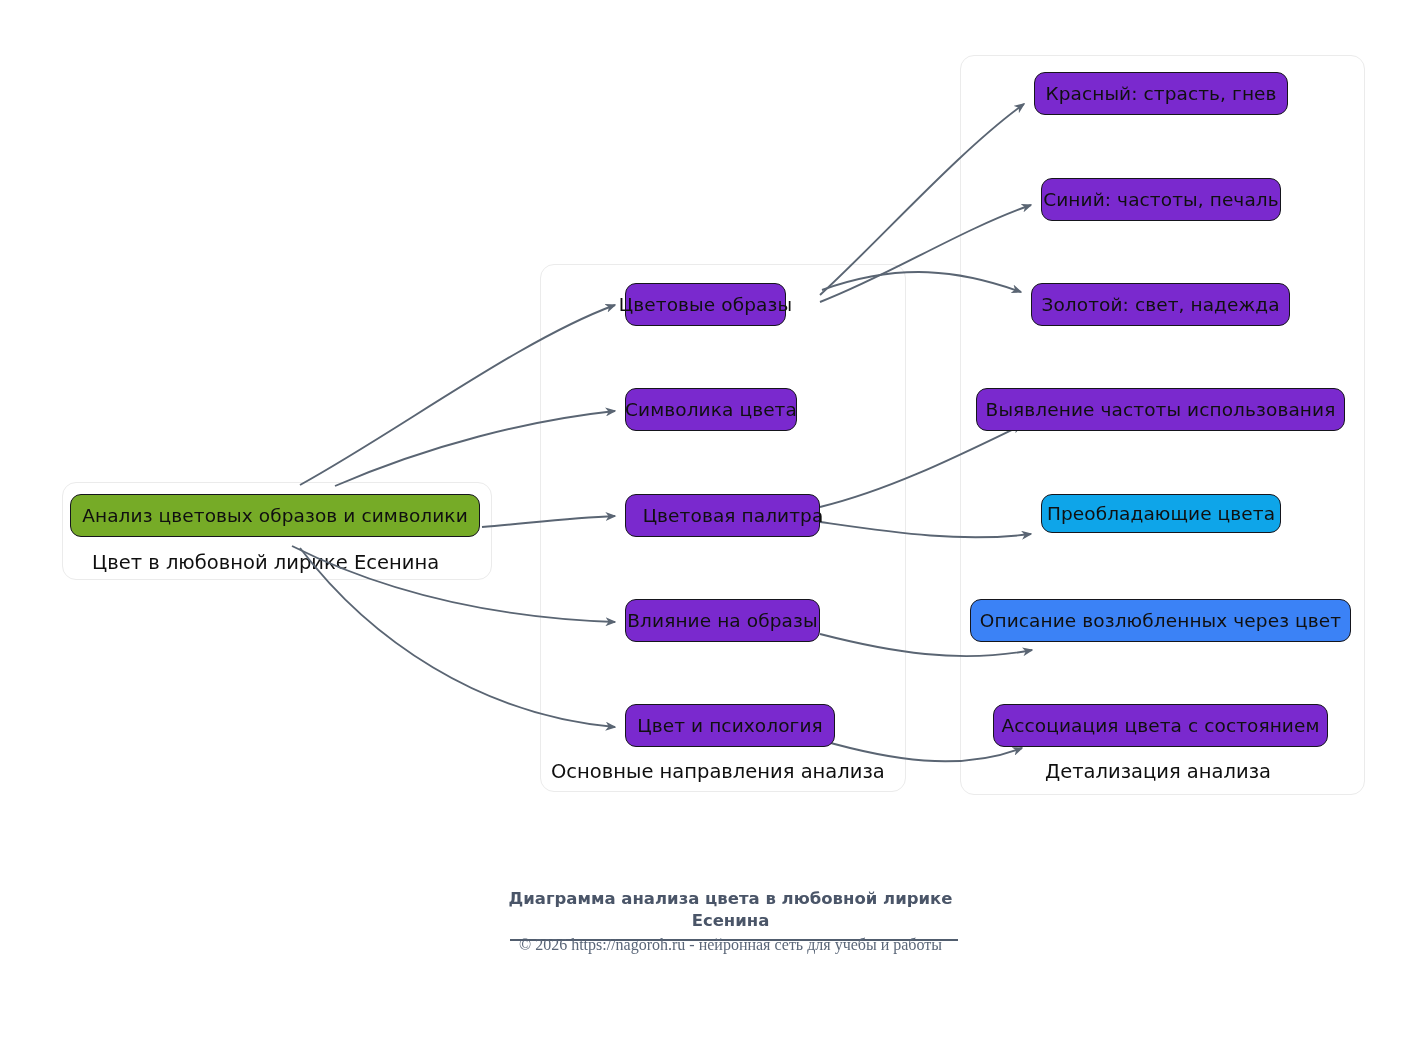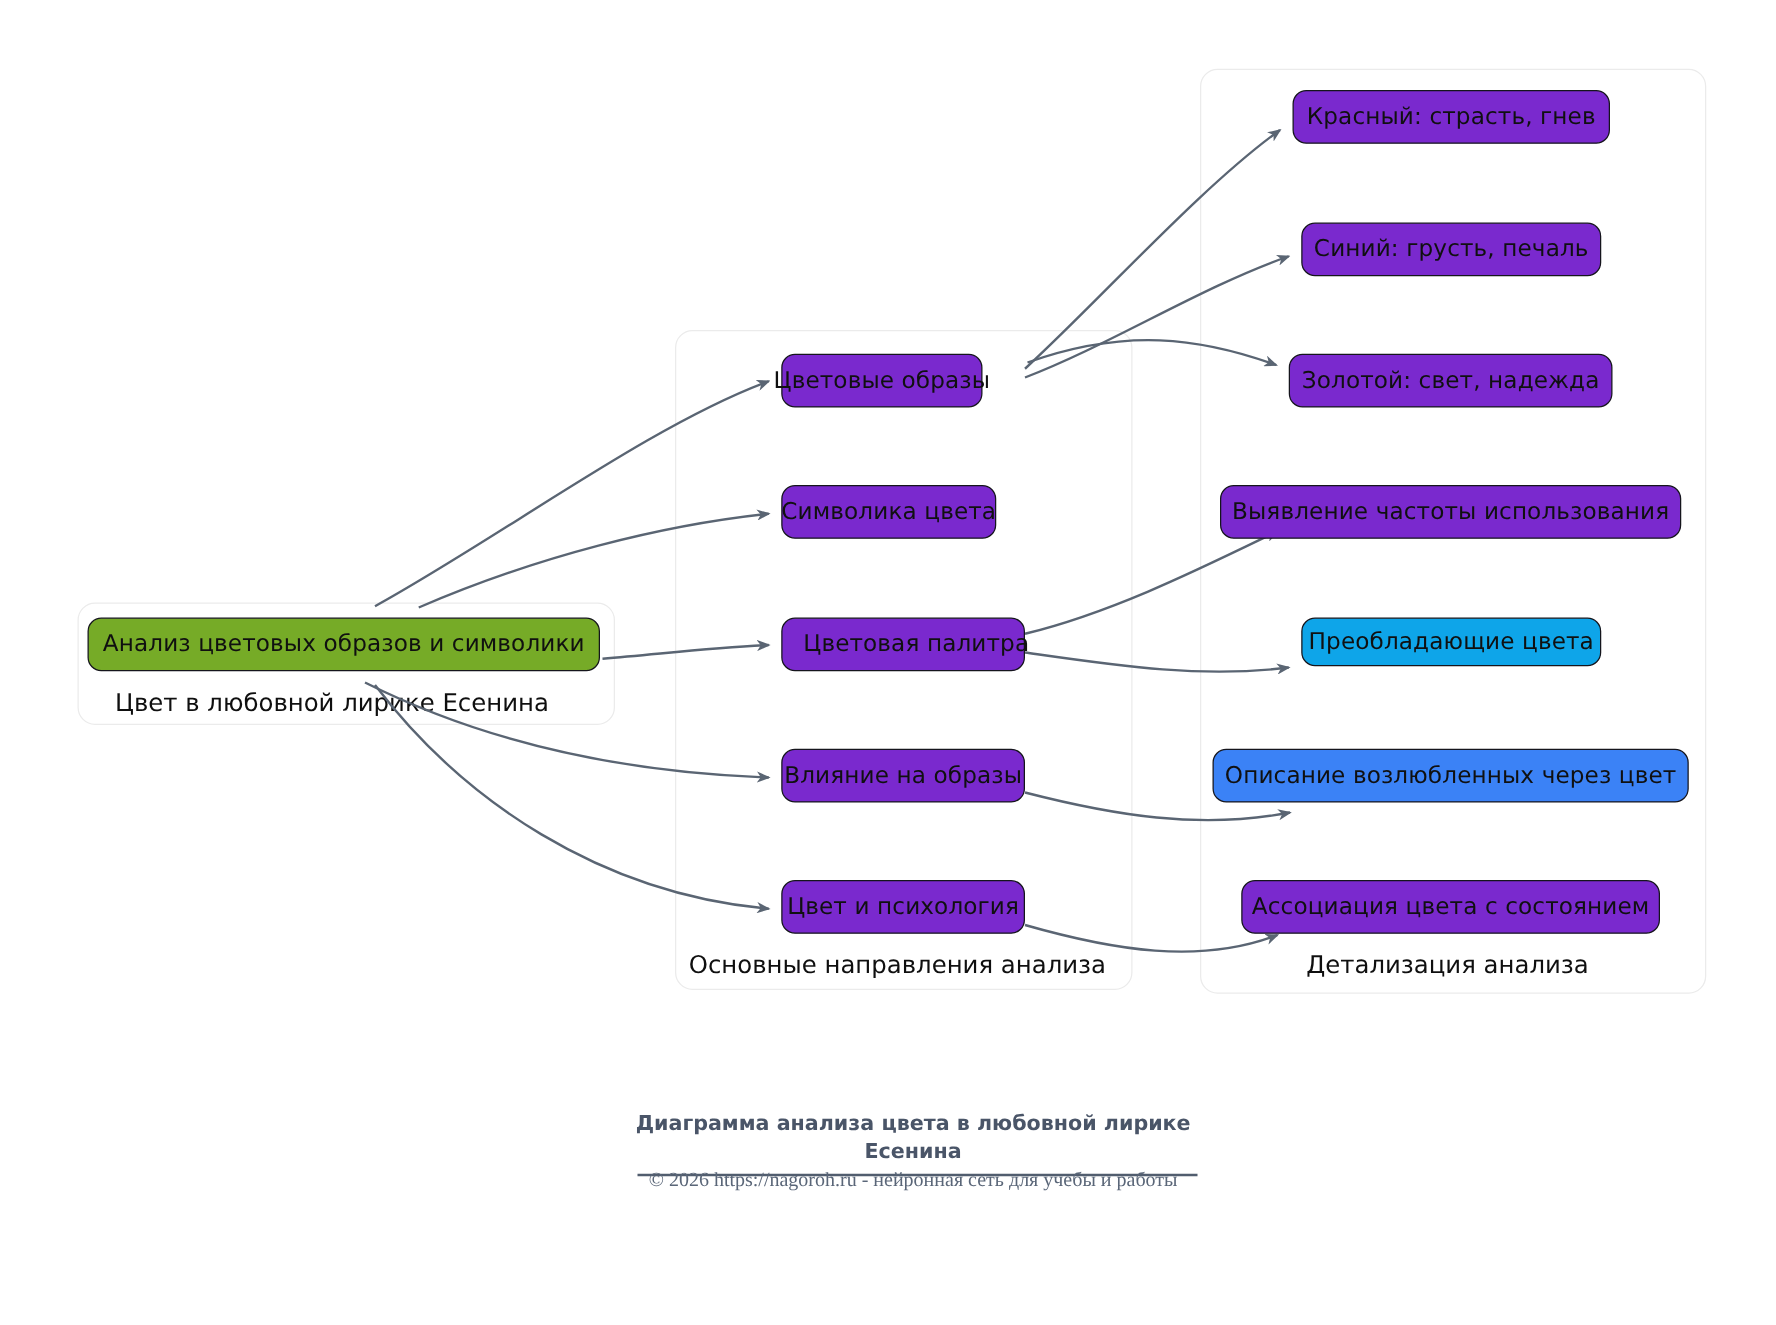--- a/index.html
+++ b/index.html
@@ -128,23 +128,23 @@
         <path d="M 820,740 C 890,760 960,772 1022,748" fill="none" stroke="#5a6573" stroke-width="1.9" marker-end="url(#arrow)"></path>
       </g>
   </svg>
 
   <div id="nodes">
       <div class="node green" style="left: 70px; top: 494px; width: 410px; height: 43px; background: rgb(118, 171, 39); border-color: rgb(21, 21, 28);">Анализ цветовых образов и символики</div>
       <div class="node purple" style="left: 625px; top: 283px; width: 161px; height: 43px; background: rgb(122, 41, 206); border-color: rgb(21, 21, 28);">Цветовые образы</div>
       <div class="node purple" style="left: 625px; top: 388px; width: 172px; height: 43px; background: rgb(122, 41, 206); border-color: rgb(21, 21, 28);">Символика цвета</div>
       <div class="node purple" style="left: 625px; top: 494px; width: 195px; height: 43px; background: rgb(122, 41, 206); border-color: rgb(21, 21, 28); padding-left: 21px;">Цветовая палитра</div>
       <div class="node purple" style="left: 625px; top: 599px; width: 195px; height: 43px; background: rgb(122, 41, 206); border-color: rgb(21, 21, 28);">Влияние на образы</div>
-      <div class="node purple" style="left: 625px; top: 704px; width: 195px; height: 43px; background: rgb(122, 41, 206); border-color: rgb(21, 21, 28);">Цвет и психология</div>
+      <div class="node purple" style="left: 625px; top: 704px; width: 210px; height: 43px; background: rgb(122, 41, 206); border-color: rgb(21, 21, 28);">Цвет и психология</div>
       <div class="node purple" style="left: 1034px; top: 72px; width: 254px; height: 43px; background: rgb(122, 41, 206); border-color: rgb(21, 21, 28);">Красный: страсть, гнев</div>
-      <div class="node purple" style="left: 1041px; top: 178px; width: 240px; height: 43px; background: rgb(122, 41, 206); border-color: rgb(21, 21, 28);">Синий: грусть, печаль</div>
+      <div class="node purple" style="left: 1041px; top: 178px; width: 240px; height: 43px; background: rgb(122, 41, 206); border-color: rgb(21, 21, 28);">Синий: частоты, печаль</div>
       <div class="node purple" style="left: 1031px; top: 283px; width: 259px; height: 43px; background: rgb(122, 41, 206); border-color: rgb(21, 21, 28);">Золотой: свет, надежда</div>
       <div class="node purple" style="left: 976px; top: 388px; width: 369px; height: 43px; background: rgb(122, 41, 206); border-color: rgb(21, 21, 28);">Выявление частоты использования</div>
       <div class="node purple" style="left: 1041px; top: 494px; width: 240px; height: 39px; background: #0ea5e9; border-color: rgb(21, 21, 28);">Преобладающие цвета</div>
       <div class="node purple" style="left: 970px; top: 599px; width: 381px; height: 43px; background: #3b82f6; border-color: rgb(21, 21, 28);">Описание возлюбленных через цвет</div>
       <div class="node purple" style="left: 993px; top: 704px; width: 335px; height: 43px; background: rgb(122, 41, 206); border-color: rgb(21, 21, 28);">Ассоциация цвета с состоянием</div>
     </div>
 
   <div class="footer footer-title">
     <span>Диаграмма анализа цвета в любовной лирике</span><br>
     <span>Есенина</span>

